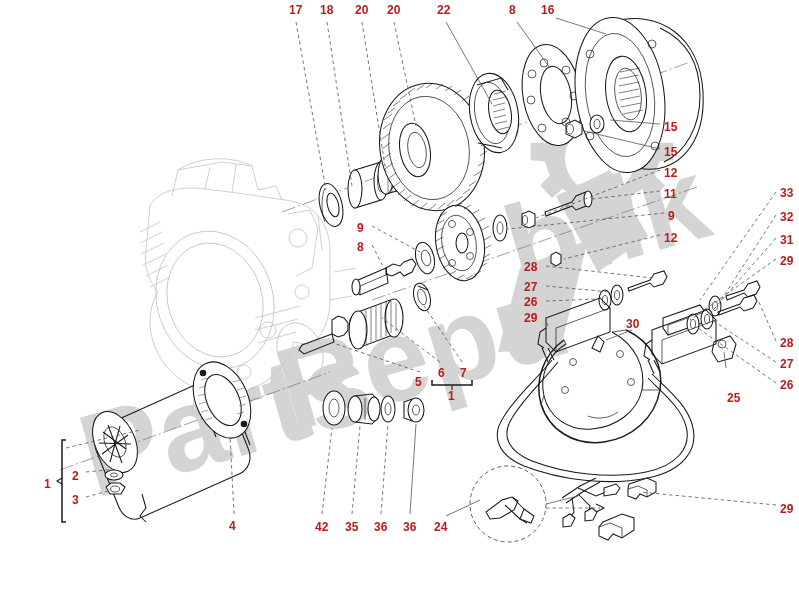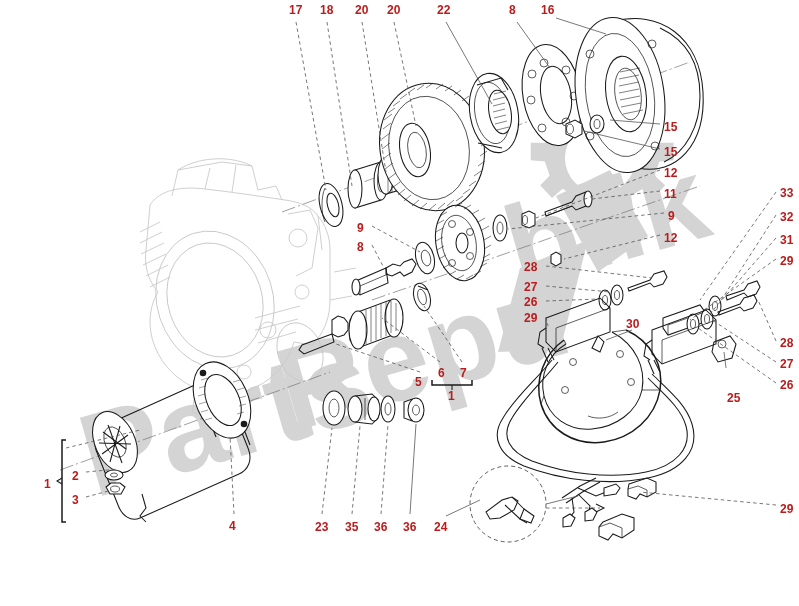--- a/index.html
+++ b/index.html
@@ -631,20 +631,20 @@
       <div class="lbl" style="left: 357px; top: 222px;">9</div>
       <div class="lbl" style="left: 357px; top: 241px;">8</div>
       <div class="lbl" style="left: 415px; top: 376px;">5</div>
       <div class="lbl" style="left: 438px; top: 367px;">6</div>
       <div class="lbl" style="left: 460px; top: 367px;">7</div>
       <div class="lbl" style="left: 448px; top: 390px;">1</div>
       <div class="lbl" style="left: 44px; top: 478px;">1</div>
       <div class="lbl" style="left: 72px; top: 470px;">2</div>
       <div class="lbl" style="left: 72px; top: 494px;">3</div>
       <div class="lbl" style="left: 229px; top: 520px;">4</div>
-      <div class="lbl" style="left: 315px; top: 521px;">23</div>
+      <div class="lbl" style="left: 315px; top: 521px;">42</div>
       <div class="lbl" style="left: 345px; top: 521px;">35</div>
       <div class="lbl" style="left: 374px; top: 521px;">36</div>
       <div class="lbl" style="left: 403px; top: 521px;">36</div>
       <div class="lbl" style="left: 434px; top: 521px;">24</div>
     </div>
 
 </div>
 
 </body></html>

